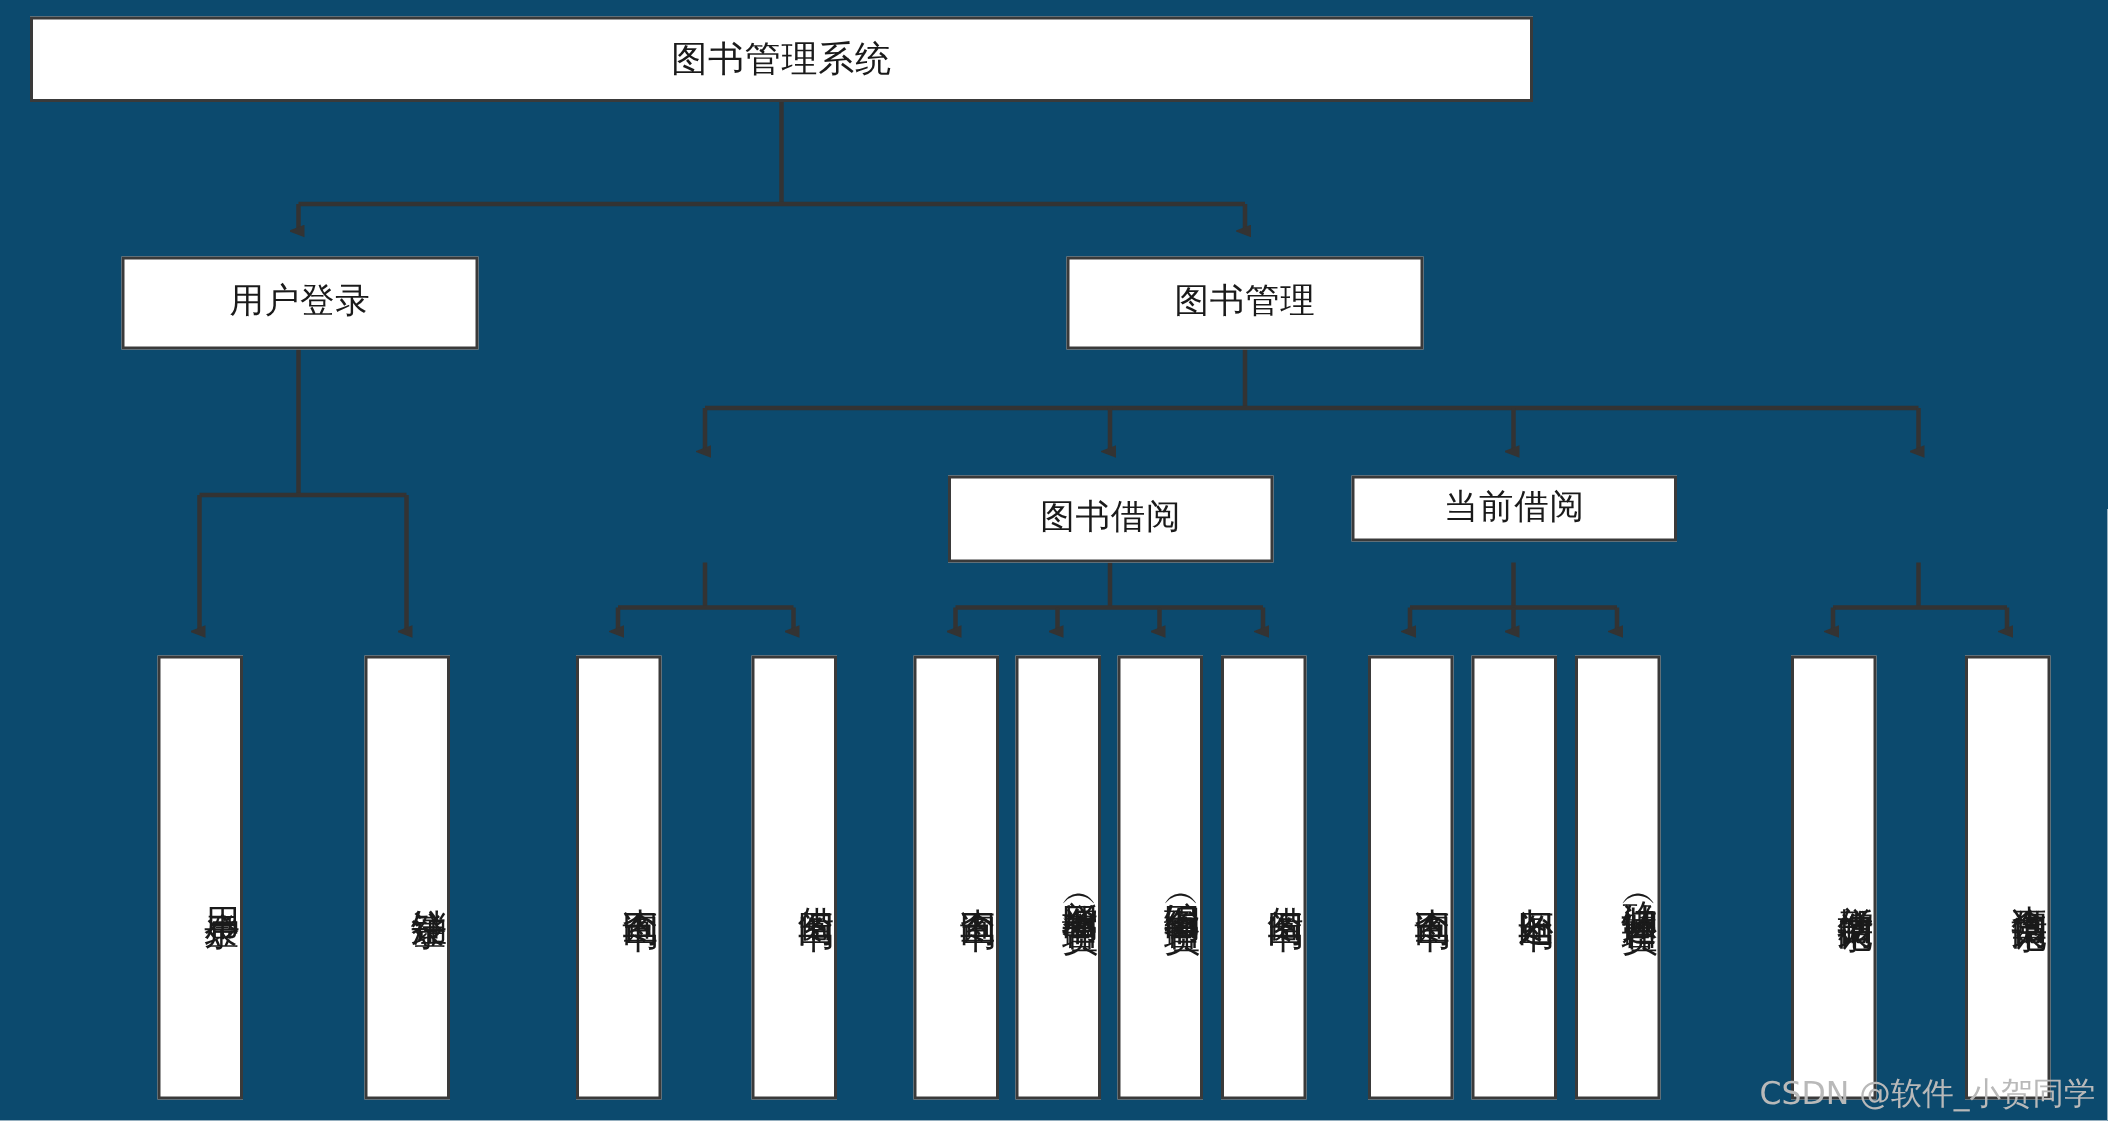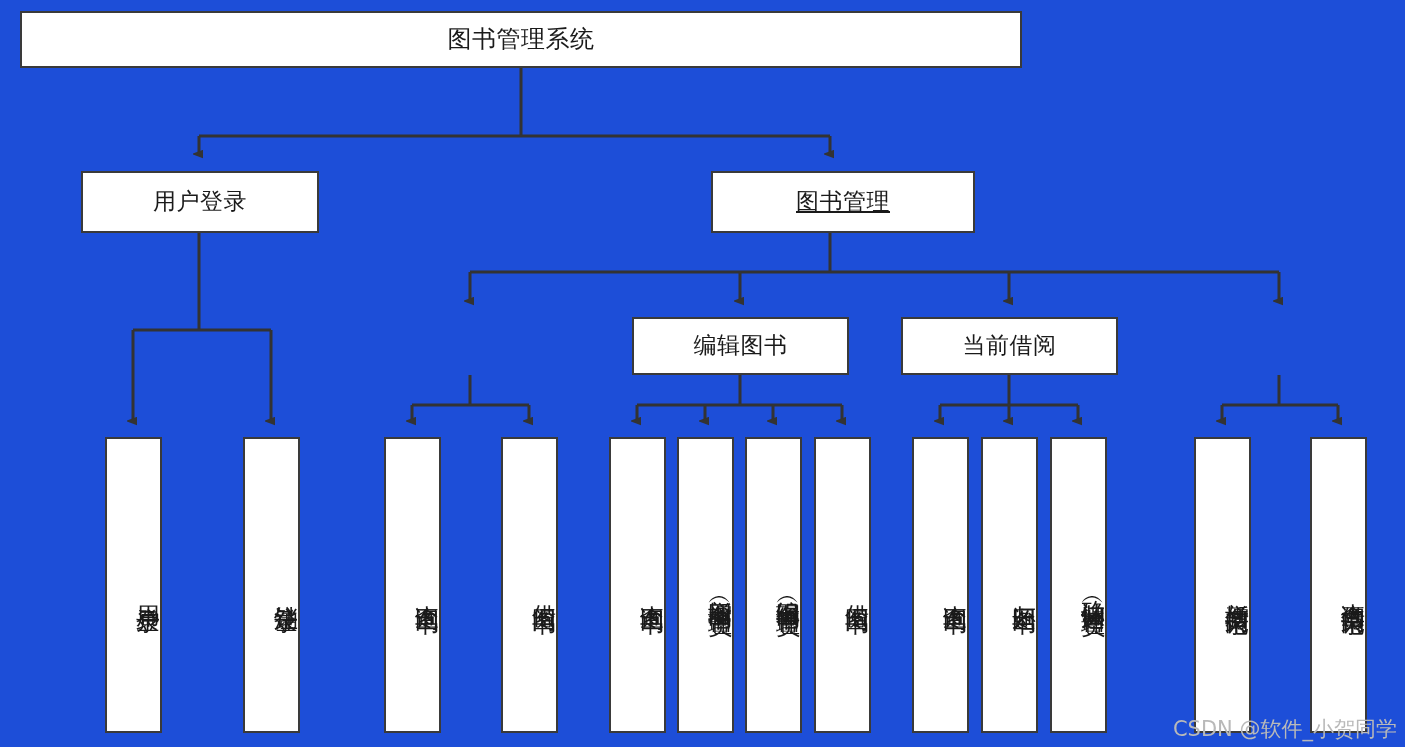--- a/index.html
+++ b/index.html
@@ -8,21 +8,21 @@
     padding: 0;
     background: #ffffff;
   }
   body {
     font-family: "DejaVu Sans", "Liberation Sans", sans-serif;
   }
   #diagram-root {
     position: relative;
     width: 1405px;
     height: 747px;
-    background: #1d4ed8;
+    background: #0c4a6e;
     overflow: hidden;
   }
   #edges-layer {
     position: absolute;
     left: 0;
     top: 0;
     width: 1405px;
     height: 747px;
     pointer-events: none;
   }
@@ -126,24 +126,24 @@
       <path d="M1279,375 L1279,405"></path>
       <path d="M1222,405 L1338,405"></path>
       <path d="M1222,405 L1222,421" marker-end="url(#arrow)"></path>
       <path d="M1338,405 L1338,421" marker-end="url(#arrow)"></path>
     </g>
   </svg>
 
   <div class="node node-h node-root" style="left:20px; top:11px; width:1002px; height:57px;">图书管理系统</div>
 
   <div class="node node-h" style="left:81px; top:171px; width:238px; height:62px;">用户登录</div>
-  <div class="node node-h" style="left:711px; top:171px; width:264px; height:62px;text-decoration:underline;">图书管理</div>
+  <div class="node node-h" style="left:711px; top:171px; width:238px; height:62px;">图书管理</div>
 
-  <div class="node node-h" style="left:632px; top:317px; width:217px; height:58px;">编辑图书</div>
-  <div class="node node-h" style="left:901px; top:317px; width:217px; height:58px;">当前借阅</div>
+  <div class="node node-h" style="left:632px; top:317px; width:217px; height:58px;">图书借阅</div>
+  <div class="node node-h" style="left:901px; top:317px; width:217px; height:44px;">当前借阅</div>
 
   <div class="node node-v" style="left:105px; top:437px; width:57px; height:296px;">
     <span class="vtext">用户登录</span>
   </div>
   <div class="node node-v" style="left:243px; top:437px; width:57px; height:296px;">
     <span class="vtext">注销登录</span>
   </div>
 
   <div class="node node-v" style="left:384px; top:437px; width:57px; height:296px;">
     <span class="vtext">查询图书</span>

